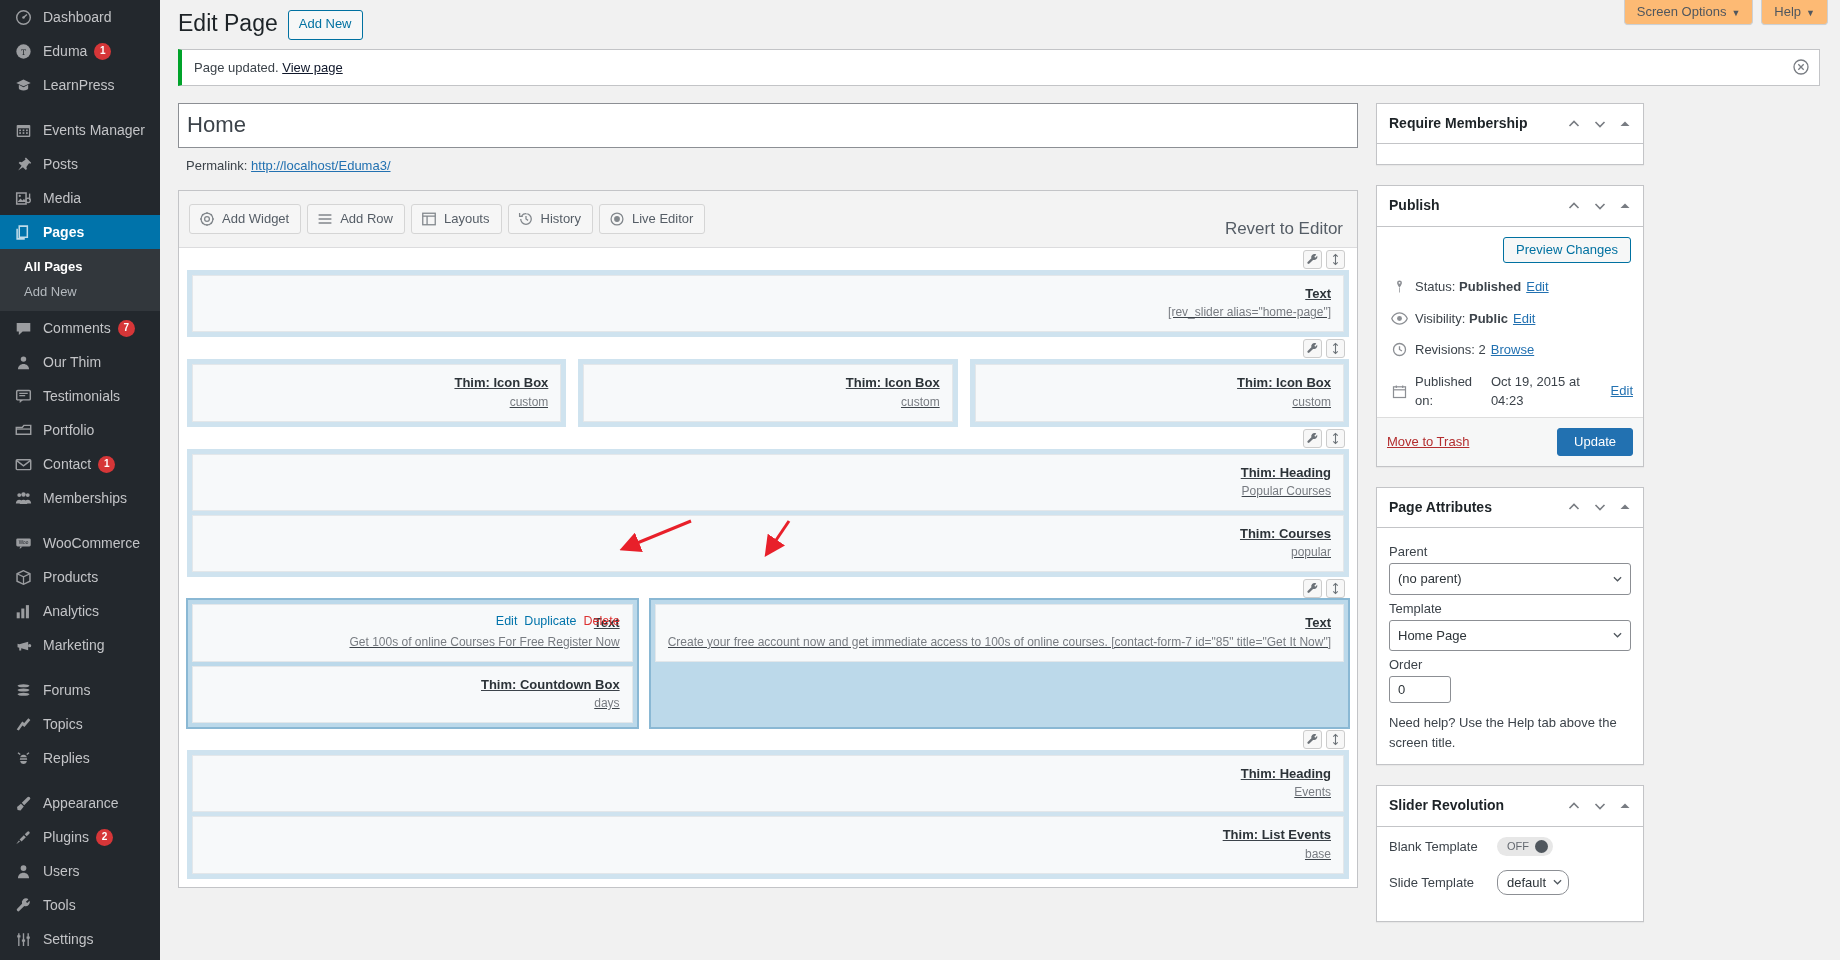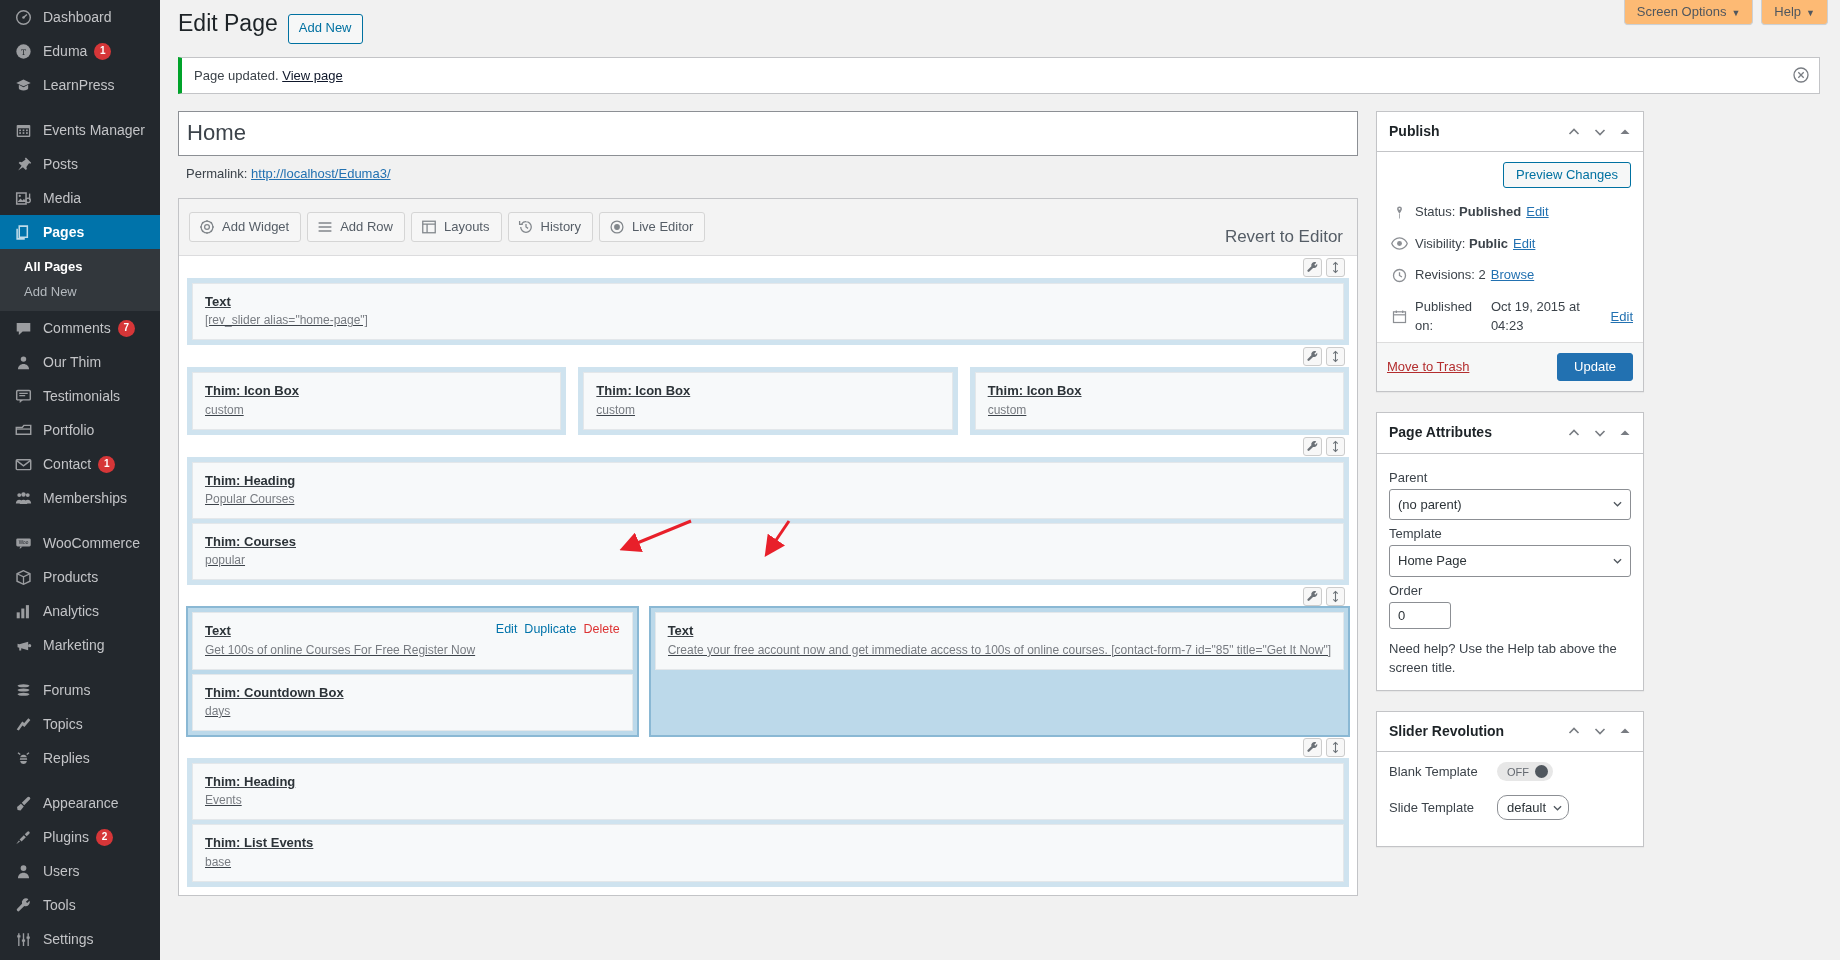--- a/index.html
+++ b/index.html
@@ -97,21 +97,21 @@
   .sm-btn .caret { font-size: 9px; margin-left: 5px; }
 
   .page-head {
     display: flex; align-items: center;
     padding: 9px 0 4px 10px;
     margin-left: 8px;
   }
   h1.page-title {
     font-size: 23px; font-weight: 400;
     color: #1d2327;
-    margin: 0 10px 8px 0;
+    margin: 0 10px 0 0;
     line-height: 1.3;
   }
   .page-title-action {
     display: inline-block;
     padding: 3px 10px 4px;
     font-size: 13px;
     line-height: 1.6;
     border: 1px solid #0071a1;
     border-radius: 3px;
     background: #f6f7f7;
@@ -174,20 +174,21 @@
     font-size: 13px;
     color: #3c434a;
   }
   .permalink-row a { color: #2271b1; }
 
   
   .siteorigin-panels {
     background: #4d7c0f;
     border: 1px solid #c3c4c7;
     margin-top: 17px;
+    text-align: right;
   }
   .panels-toolbar {
     display: flex; align-items: center;
     background: #f3f3f3;
     border-bottom: 1px solid #dcdcde;
     padding: 8px 10px;
     gap: 6px;
   }
   .tb-btn {
     display: inline-flex; align-items: center; gap: 7px;
@@ -928,20 +929,43 @@
                   </div>
                 </div>
               </div>
             </div>
           </div>
       </div>
     </div>
 
     <div id="postbox-container-1">
 
+      <div class="postbox">
+        <div class="postbox-header">
+          <h2>Require Membership</h2>
+          <div class="handle-actions">
+            <span class="hbtn">
+                <svg width="14" height="14" viewBox="0 0 14 14">
+                  <path d="M2.5 9L7 4.5 11.5 9" fill="none" stroke="currentColor" stroke-width="1.6"></path>
+                </svg>
+              </span>
+            <span class="hbtn">
+                <svg width="14" height="14" viewBox="0 0 14 14">
+                  <path d="M2.5 5L7 9.5 11.5 5" fill="none" stroke="currentColor" stroke-width="1.6"></path>
+                </svg>
+              </span>
+            <span class="hbtn">
+                <svg width="12" height="12" viewBox="0 0 12 12">
+                  <path d="M1.5 8L6 3.5 10.5 8z" fill="currentColor"></path>
+                </svg>
+              </span>
+          </div>
+        </div>
+        <div class="inside empty"></div>
+      </div>
 
       <div class="postbox" id="submitdiv">
         <div class="postbox-header">
           <h2>Publish</h2>
           <div class="handle-actions">
             <span class="hbtn">
                 <svg width="14" height="14" viewBox="0 0 14 14">
                   <path d="M2.5 9L7 4.5 11.5 9" fill="none" stroke="currentColor" stroke-width="1.6"></path>
                 </svg>
               </span>

